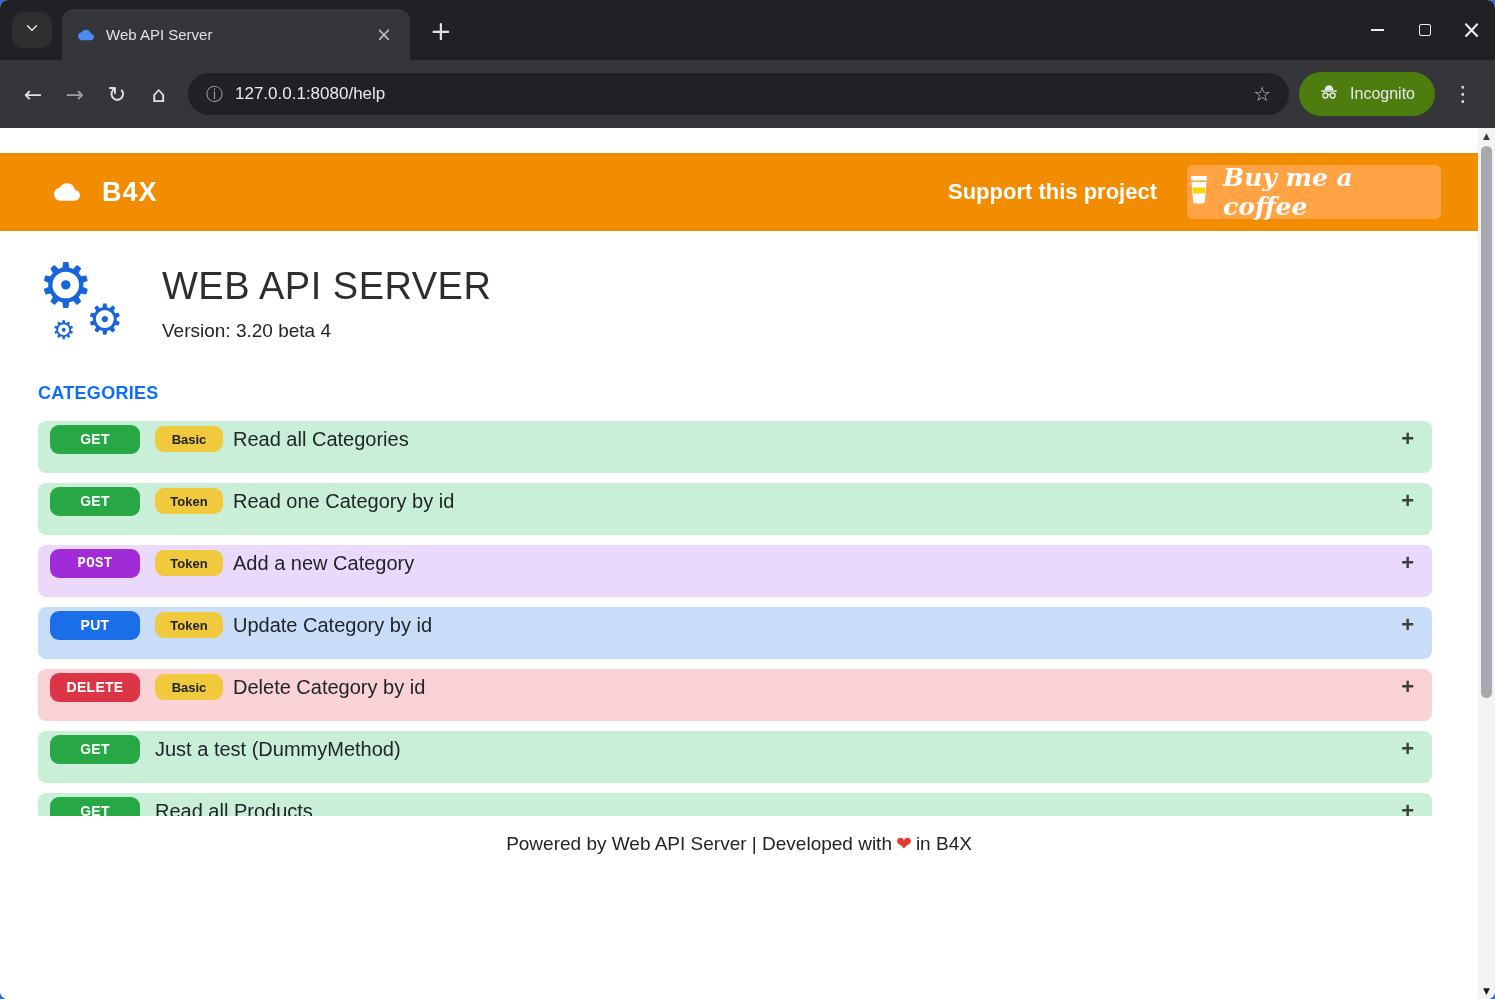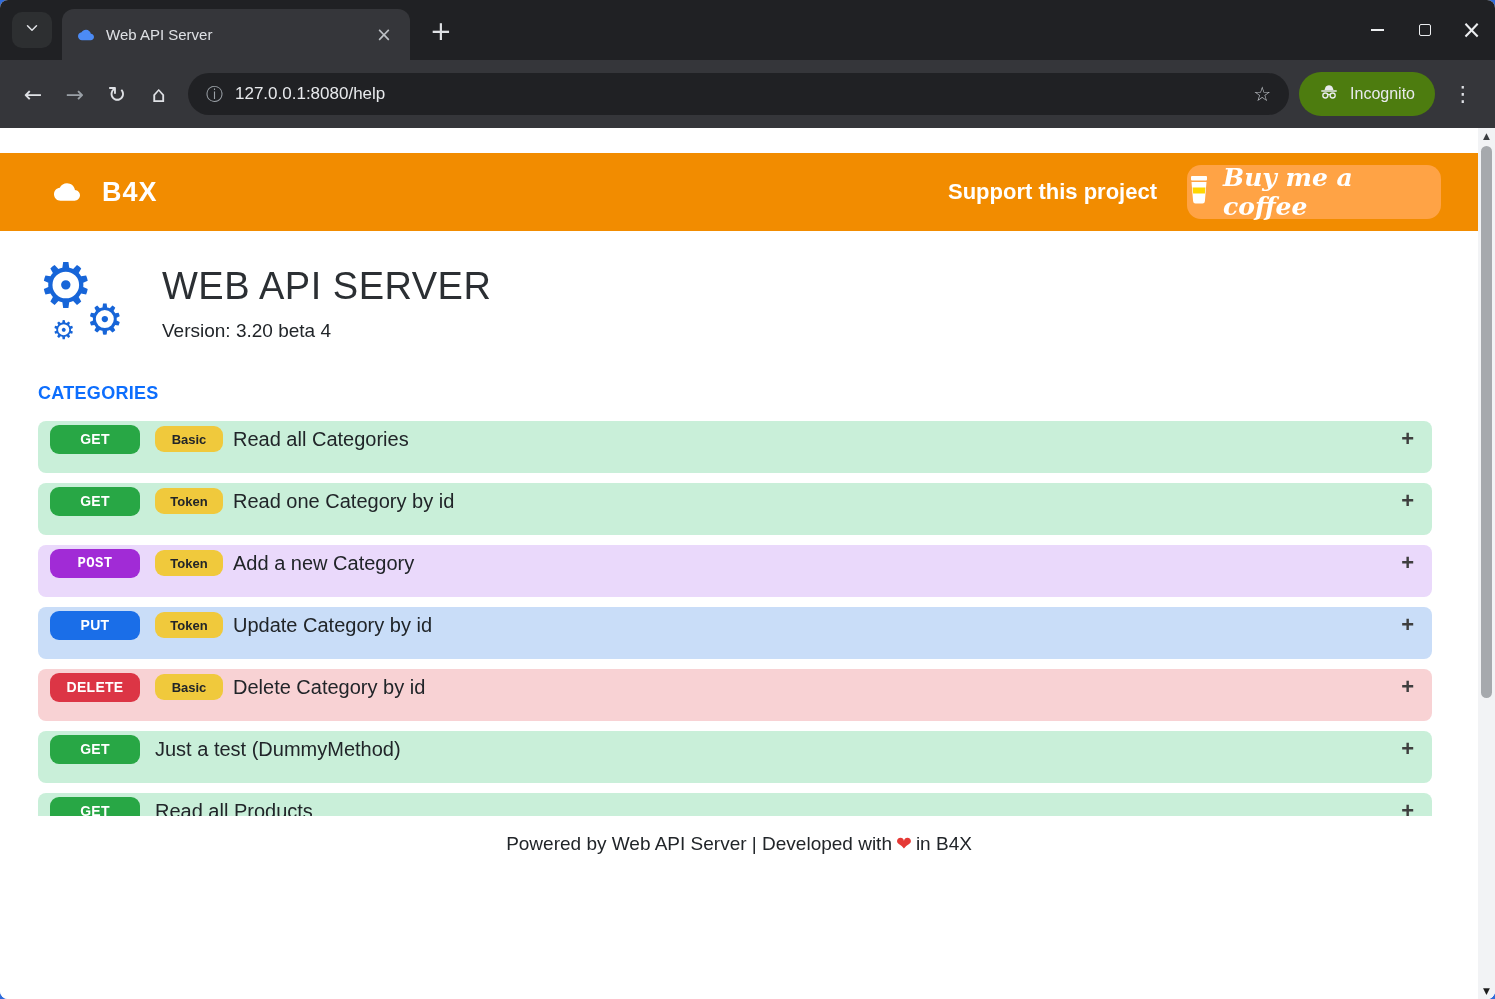--- a/index.html
+++ b/index.html
@@ -45,21 +45,21 @@
   .viewport { position:relative; width:1495px; height:871px; background:#fff; }
   .page { position:absolute; left:0; top:0; width:1478px; height:720px; background:#fff;
           display:flex; flex-direction:column; overflow:hidden;margin-top:25px; }
 
   
   .site-header { flex:0 0 auto; height:78px; background:var(--header-orange,#f28c00); display:flex; align-items:center;
                  padding:0 37px 0 50px; }
   .brand-cloud { color:#ffffff; display:flex; }
   .brand-name { color:#ffffff; font-size:27px; font-weight:bold; letter-spacing:1px; margin-left:18px; }
   .support-text { margin-left:auto; color:#ffffff; font-size:22px; font-weight:bold; }
-  .coffee-btn { margin-left:30px; width:254px; height:54px; border-radius:14px; background:var(--coffee-button-bg,#ffa345);
+  .coffee-btn { margin-left:30px; width:254px; height:54px; border-radius:6px; background:var(--coffee-button-bg,#ffa345);
                 display:flex; align-items:center; justify-content:center; gap:12px; cursor:pointer; }
   .coffee-label { color:#ffffff; font-size:25px; font-weight:bold; font-style:italic;
                   font-family:"DejaVu Serif", serif; }
 
   
   .content { flex:1 1 auto; padding:0 46px 0 38px; overflow:hidden; }
   .hero { display:flex; align-items:flex-start; gap:28px; margin-top:28px; }
   .gears { position:relative; width:96px; height:96px; color:#1765d8; flex:0 0 auto; }
   .gear { position:absolute; line-height:1; }
   .gear-big { left:0; top:-4px; font-size:62px; }

